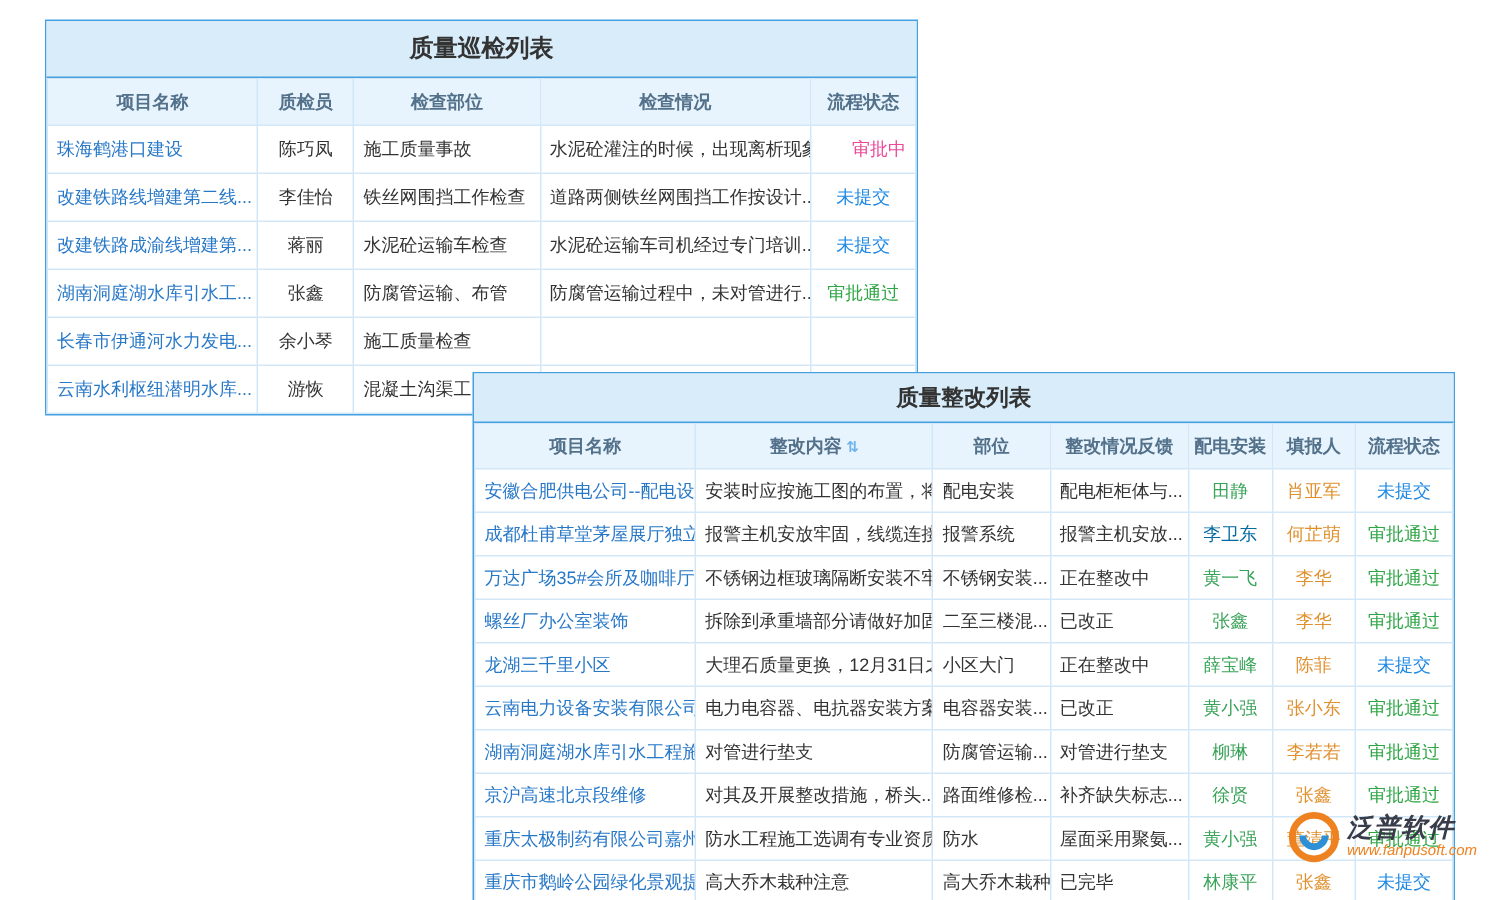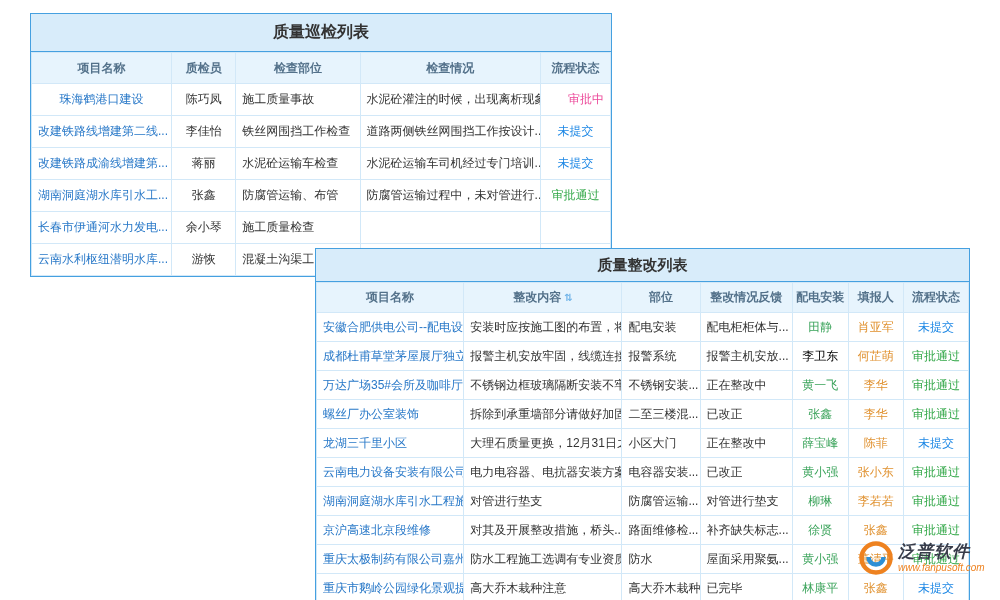--- a/index.html
+++ b/index.html
@@ -84,21 +84,21 @@
       <tr id="inspection-head">
           <th><span>项目名称</span></th>
           <th><span>质检员</span></th>
           <th><span>检查部位</span></th>
           <th><span>检查情况</span></th>
           <th><span>流程状态</span></th>
         </tr>
     </thead>
     <tbody id="inspection-body">
         <tr>
-          <td style="text-align: center; color: rgb(40, 120, 200);">珠海鹤港口建设</td>
+          <td style="text-align: left; color: rgb(40, 120, 200);">珠海鹤港口建设</td>
           <td style="text-align: center;">陈巧凤</td>
           <td style="text-align: left;">施工质量事故</td>
           <td style="text-align: left;">水泥砼灌注的时候，出现离析现象</td>
           <td style="text-align: right; color: #ec4899; padding-left: 24px;">审批中</td>
         </tr>
         <tr>
           <td style="text-align: left; color: rgb(40, 120, 200);">改建铁路线增建第二线...</td>
           <td style="text-align: center;">李佳怡</td>
           <td style="text-align: left;">铁丝网围挡工作检查</td>
           <td style="text-align: left;">道路两侧铁丝网围挡工作按设计...</td>
@@ -167,21 +167,21 @@
           <td style="text-align: left;">配电柜柜体与...</td>
           <td style="text-align: center; color: rgb(58, 163, 90);">田静</td>
           <td style="text-align: center; color: rgb(224, 145, 47);">肖亚军</td>
           <td style="text-align: center; color: rgb(30, 136, 229);">未提交</td>
         </tr>
         <tr>
           <td style="text-align: left; color: rgb(40, 120, 200);">成都杜甫草堂茅屋展厅独立展...</td>
           <td style="text-align: left;">报警主机安放牢固，线缆连接...</td>
           <td style="text-align: left;">报警系统</td>
           <td style="text-align: left;">报警主机安放...</td>
-          <td style="text-align: center; color: #000000;">李卫东</td>
+          <td style="text-align: center; color: #0369a1;">李卫东</td>
           <td style="text-align: center; color: rgb(224, 145, 47);">何芷萌</td>
           <td style="text-align: center; color: rgb(47, 166, 69);">审批通过</td>
         </tr>
         <tr>
           <td style="text-align: left; color: rgb(40, 120, 200);">万达广场35#会所及咖啡厅空...</td>
           <td style="text-align: left;">不锈钢边框玻璃隔断安装不牢...</td>
           <td style="text-align: left; margin-left: 28px;">不锈钢安装...</td>
           <td style="text-align: left;">正在整改中</td>
           <td style="text-align: center; color: rgb(58, 163, 90);">黄一飞</td>
           <td style="text-align: center; color: rgb(224, 145, 47);">李华</td>

